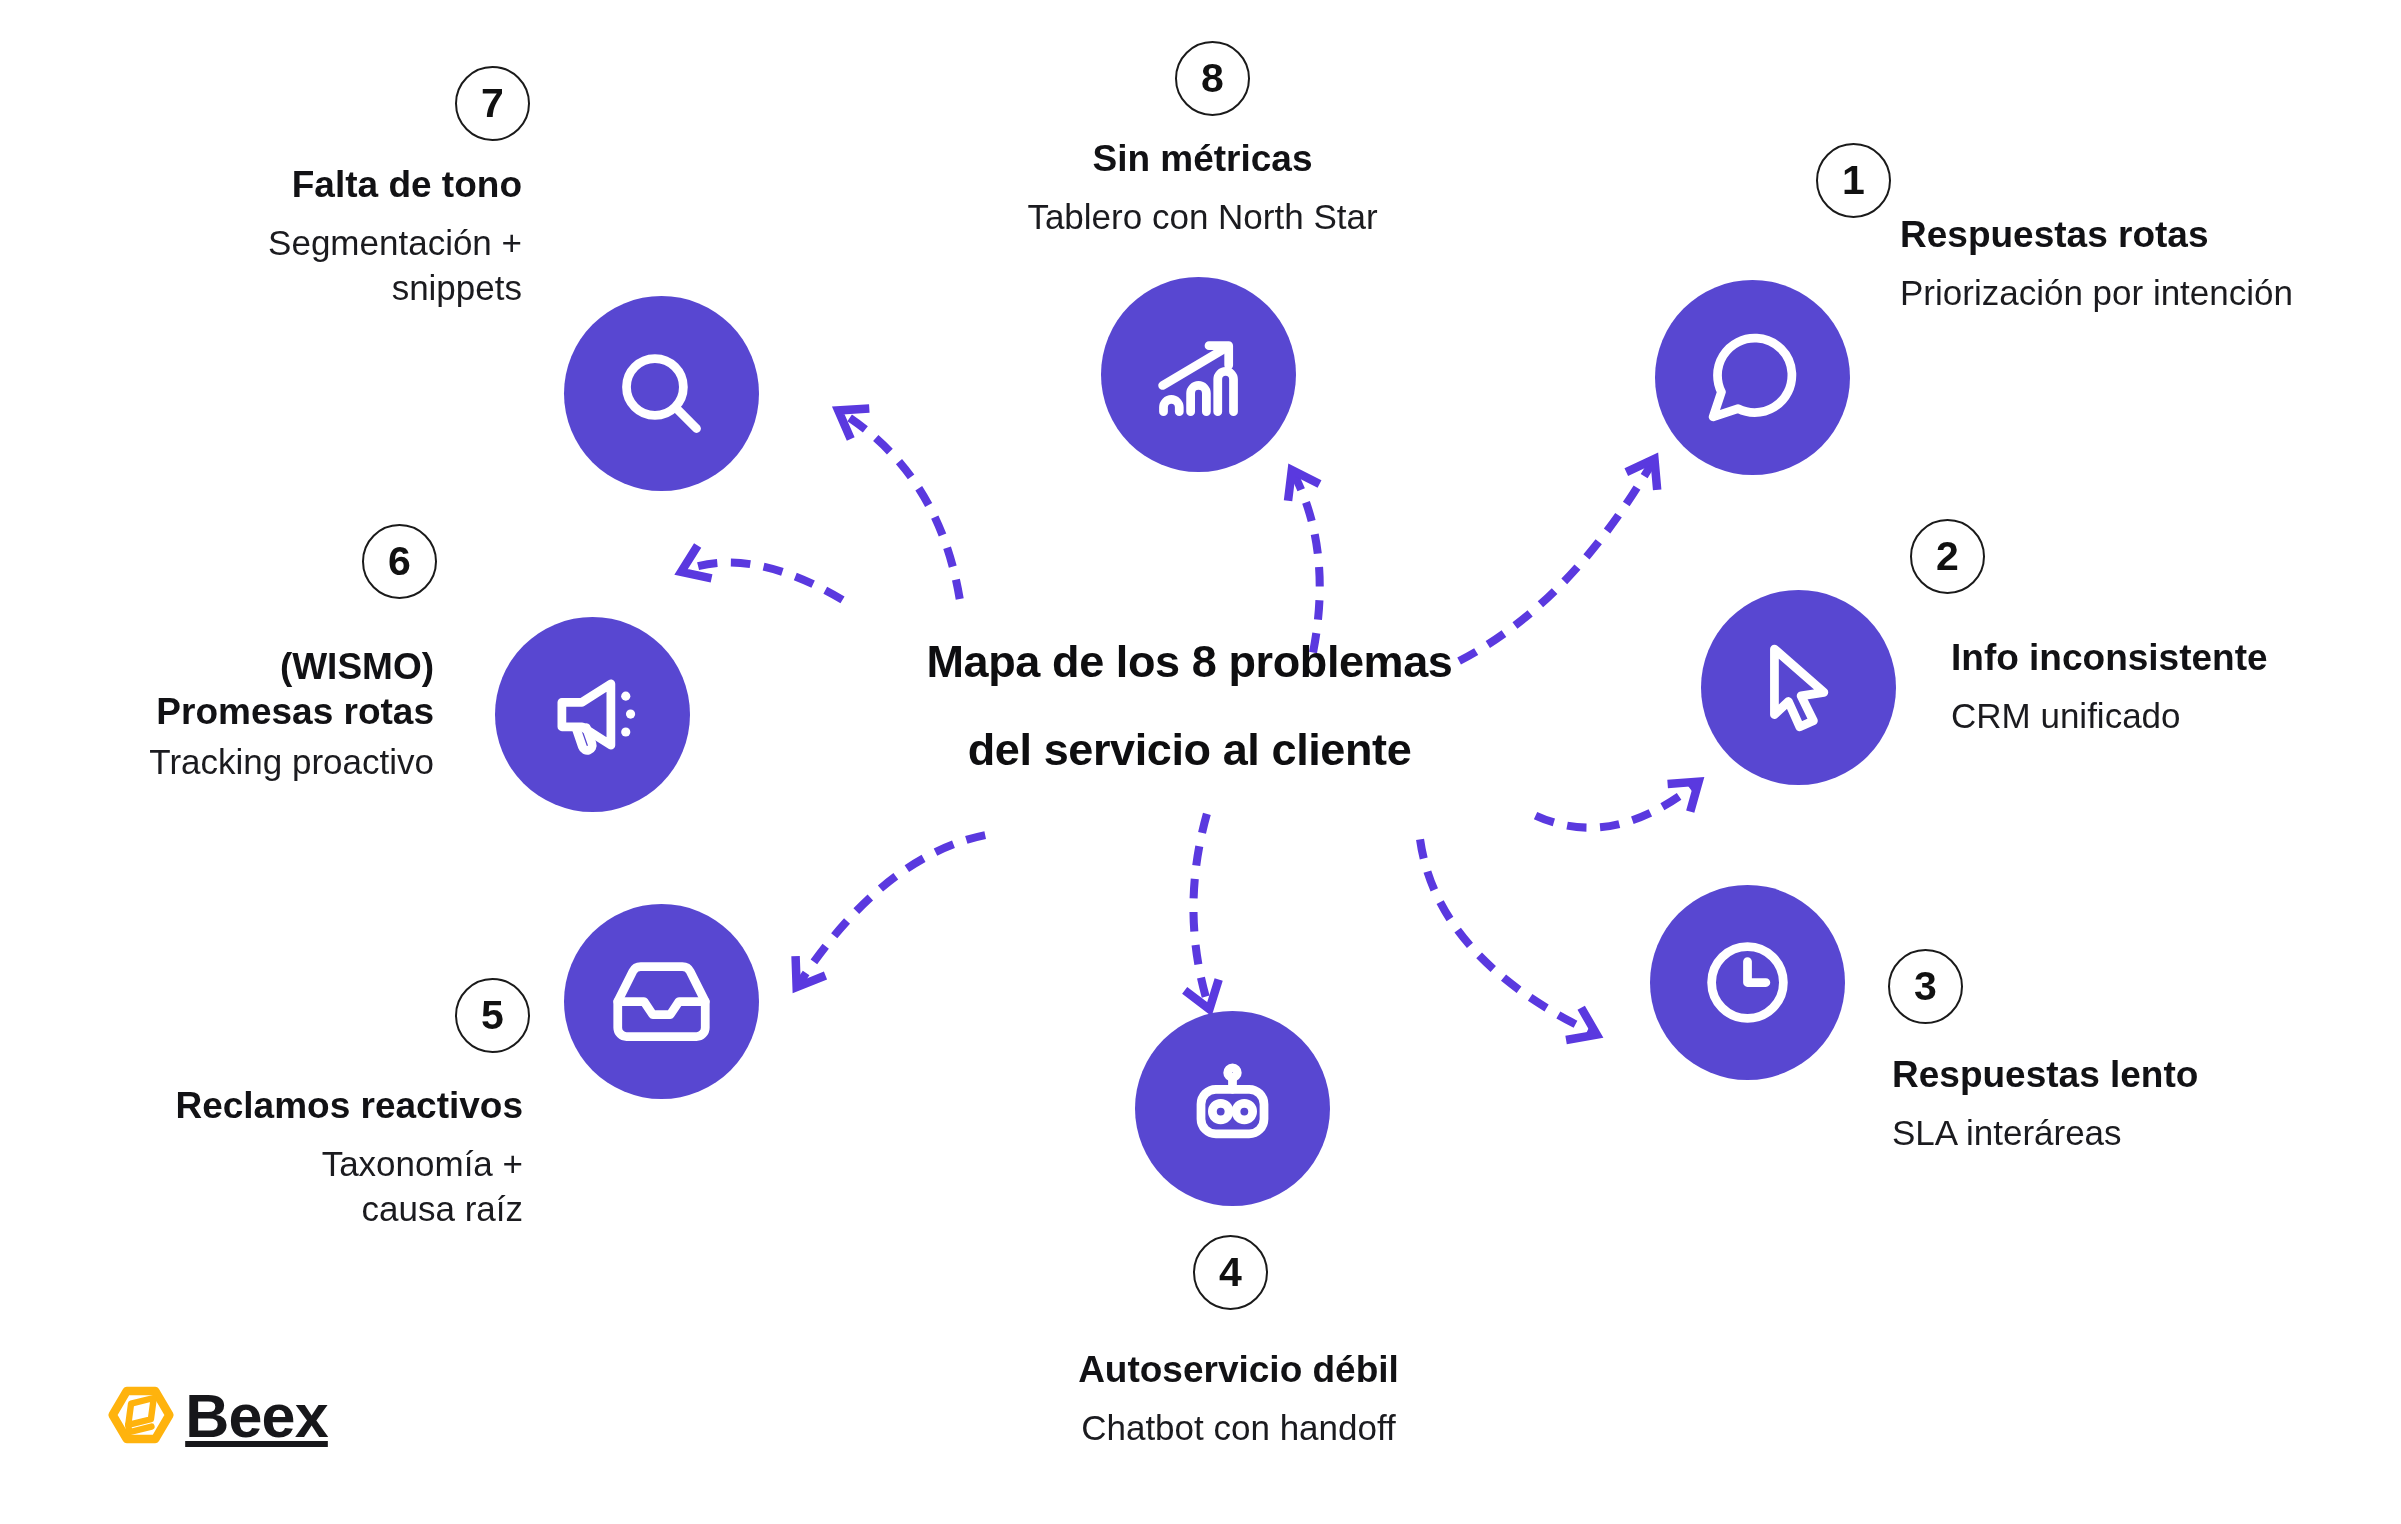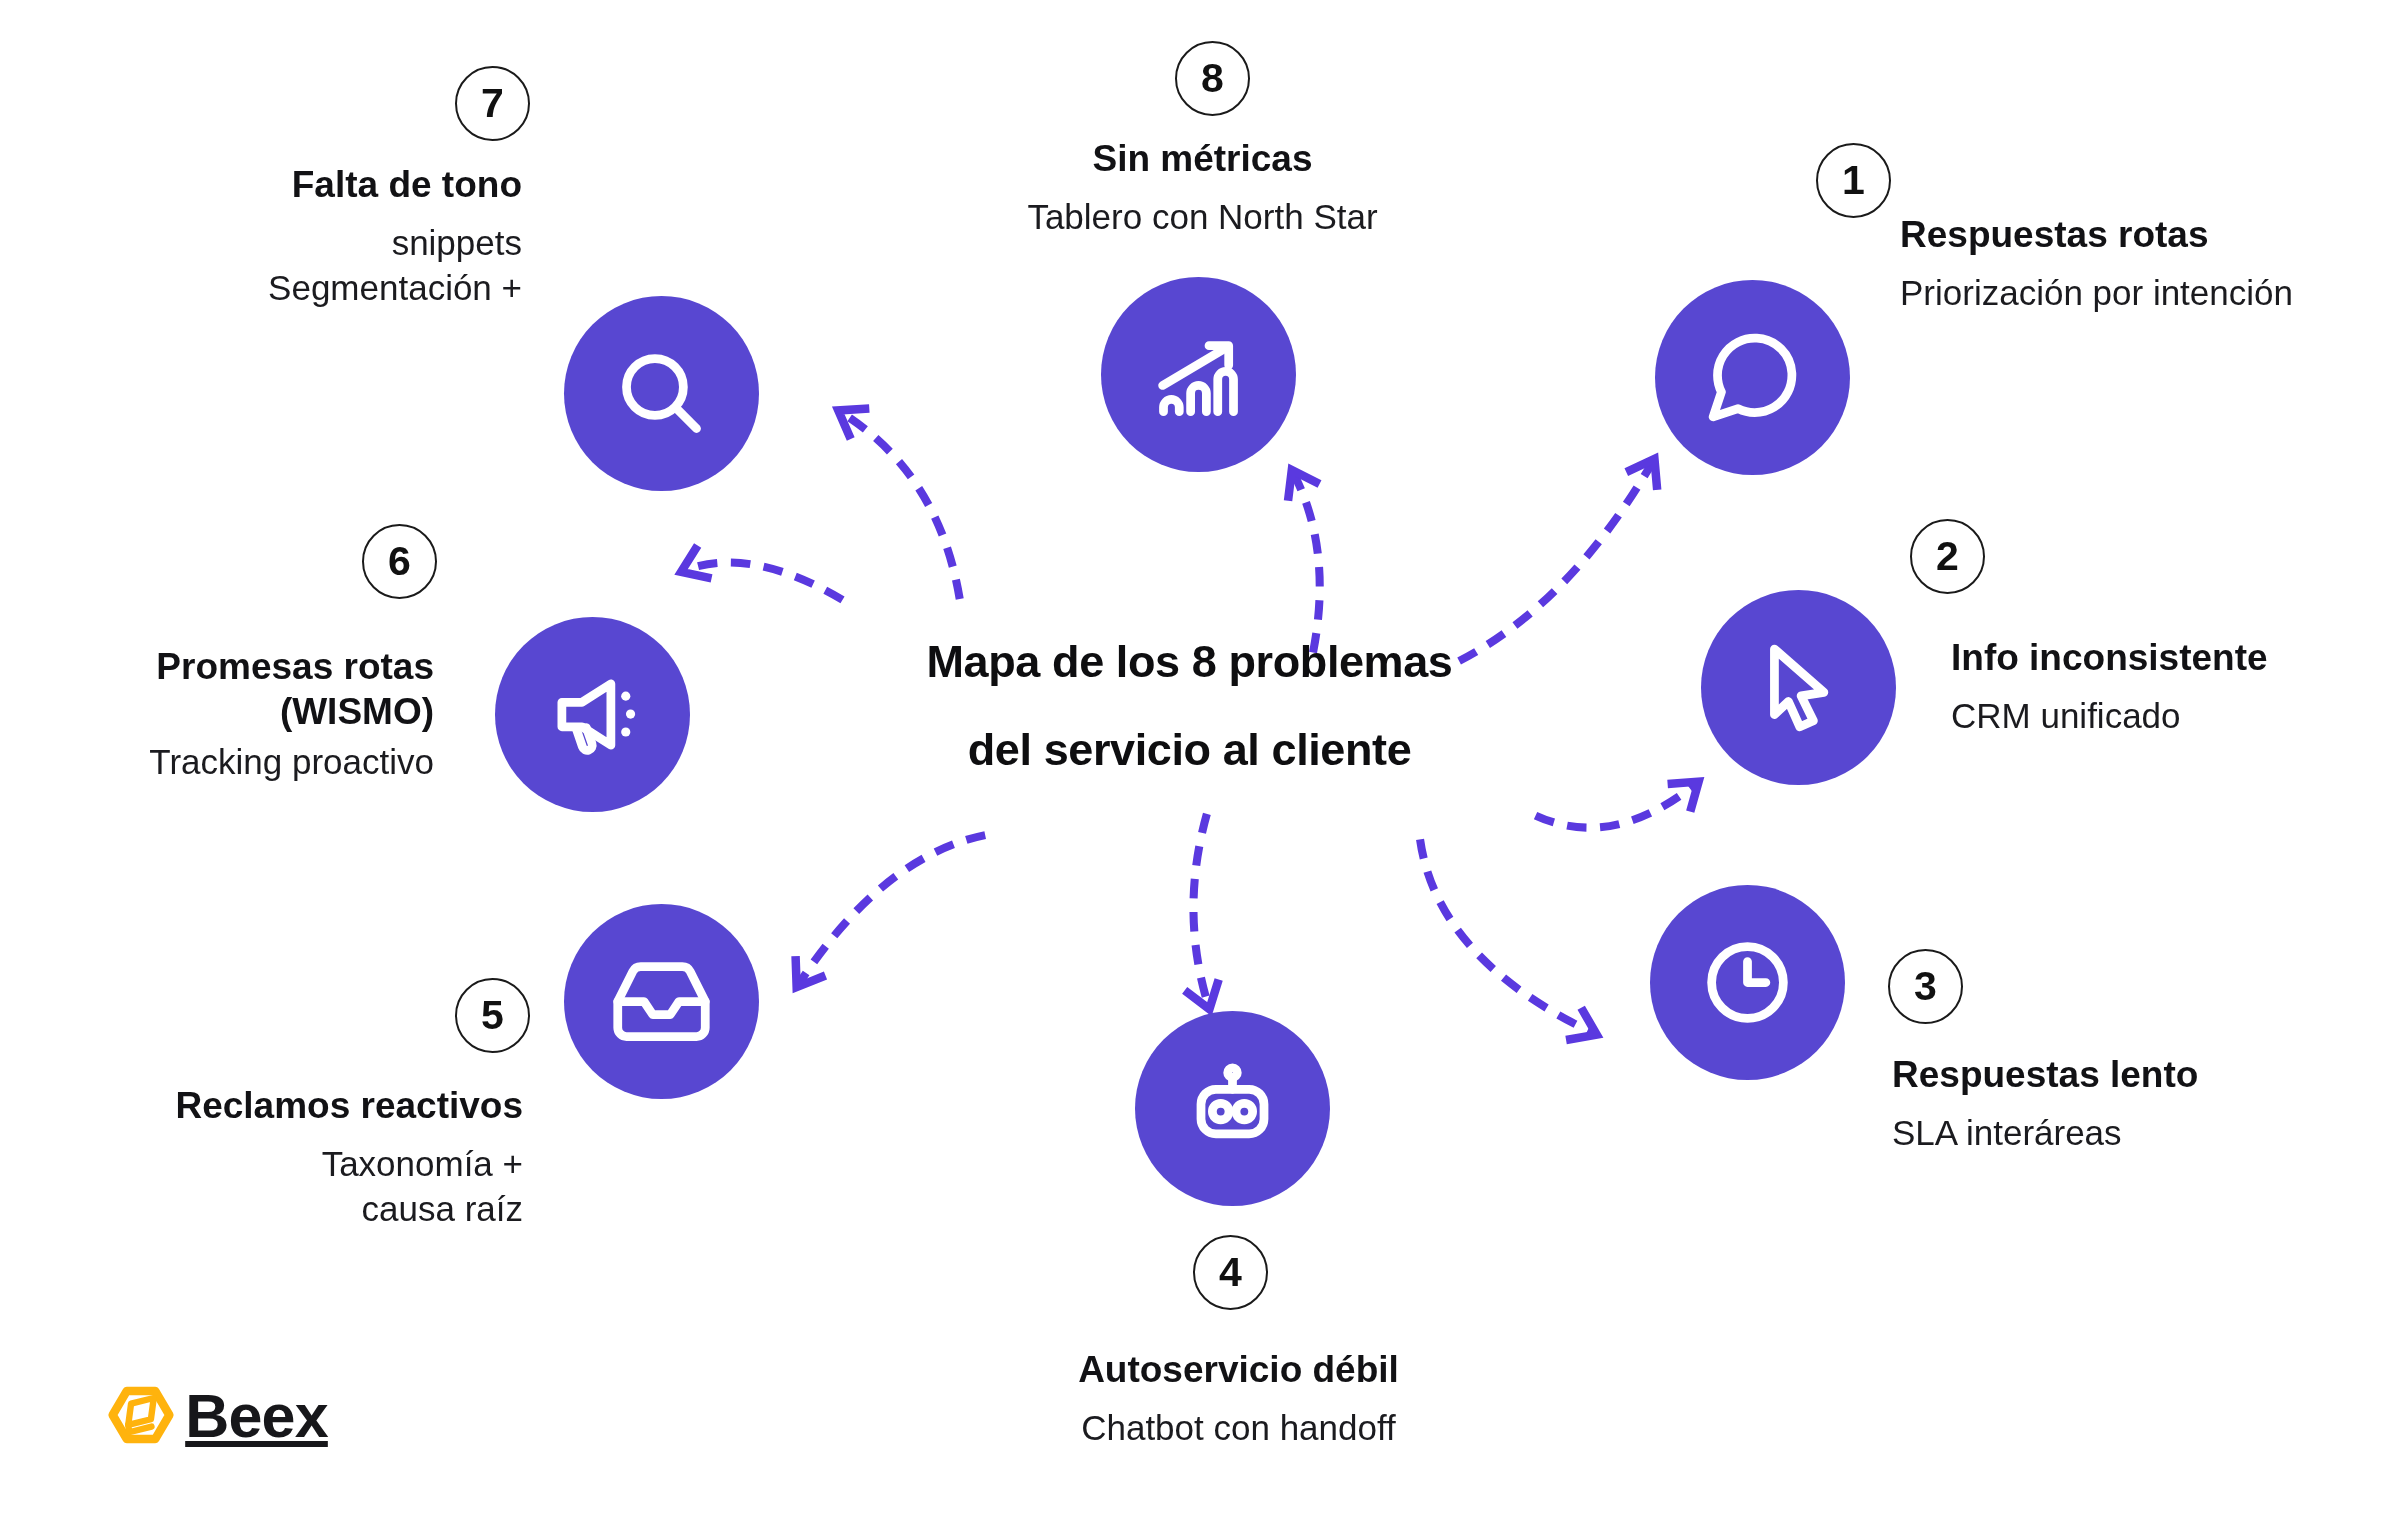--- a/index.html
+++ b/index.html
@@ -219,37 +219,37 @@
       <div></div>
     </div>
     <div class="node-sub">
       <div>Taxonomía +</div>
       <div>causa raíz</div>
     </div>
   </div>
 
   <div class="node-text t6">
     <div class="node-title">
+      <div>(WISMO)</div>
       <div>Promesas rotas</div>
-      <div>(WISMO)</div>
     </div>
     <div class="node-sub">
       <div>Tracking proactivo</div>
       <div></div>
     </div>
   </div>
 
   <div class="node-text t7">
     <div class="node-title">
       <div>Falta de tono</div>
       <div></div>
     </div>
     <div class="node-sub">
+      <div>Segmentación +</div>
       <div>snippets</div>
-      <div>Segmentación +</div>
     </div>
   </div>
 
   <div class="node-text t8">
     <div class="node-title">
       <div>Sin métricas</div>
       <div></div>
     </div>
     <div class="node-sub">
       <div>Tablero con North Star</div>

